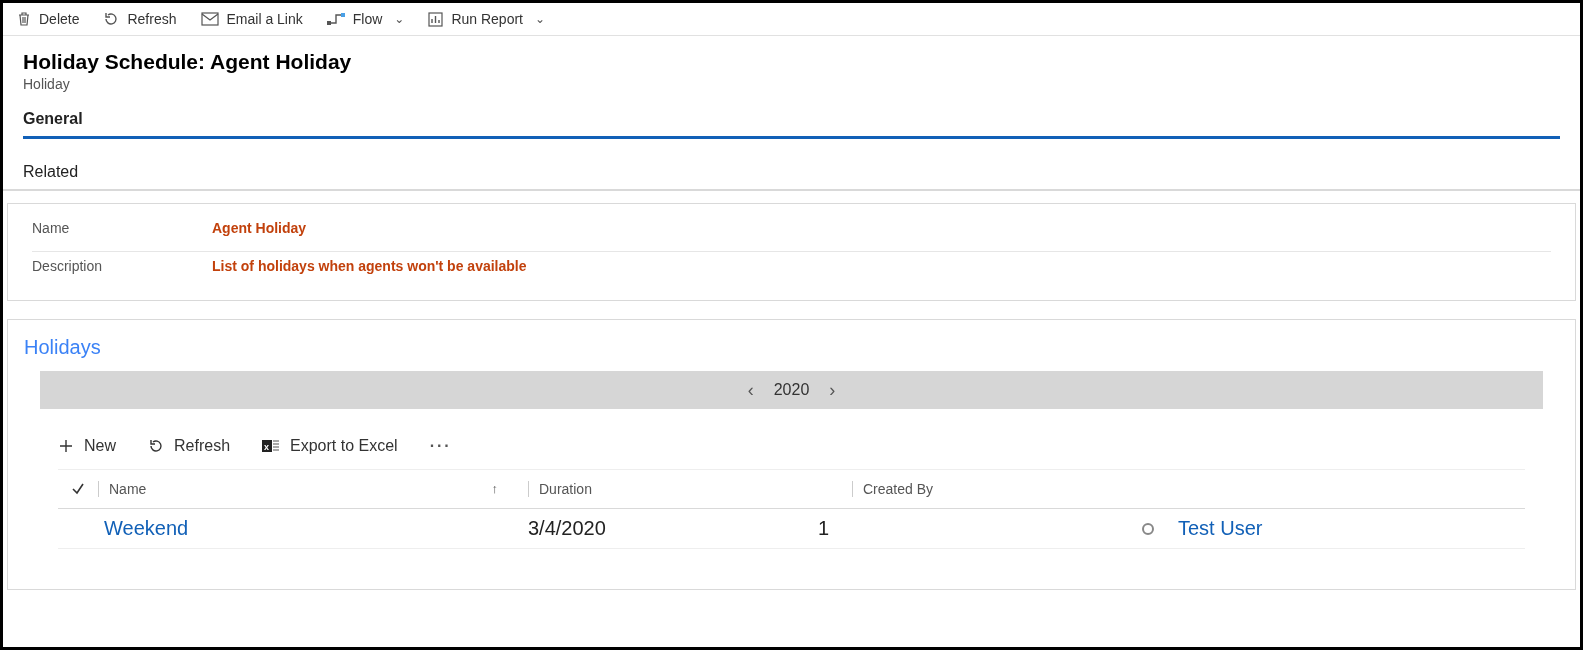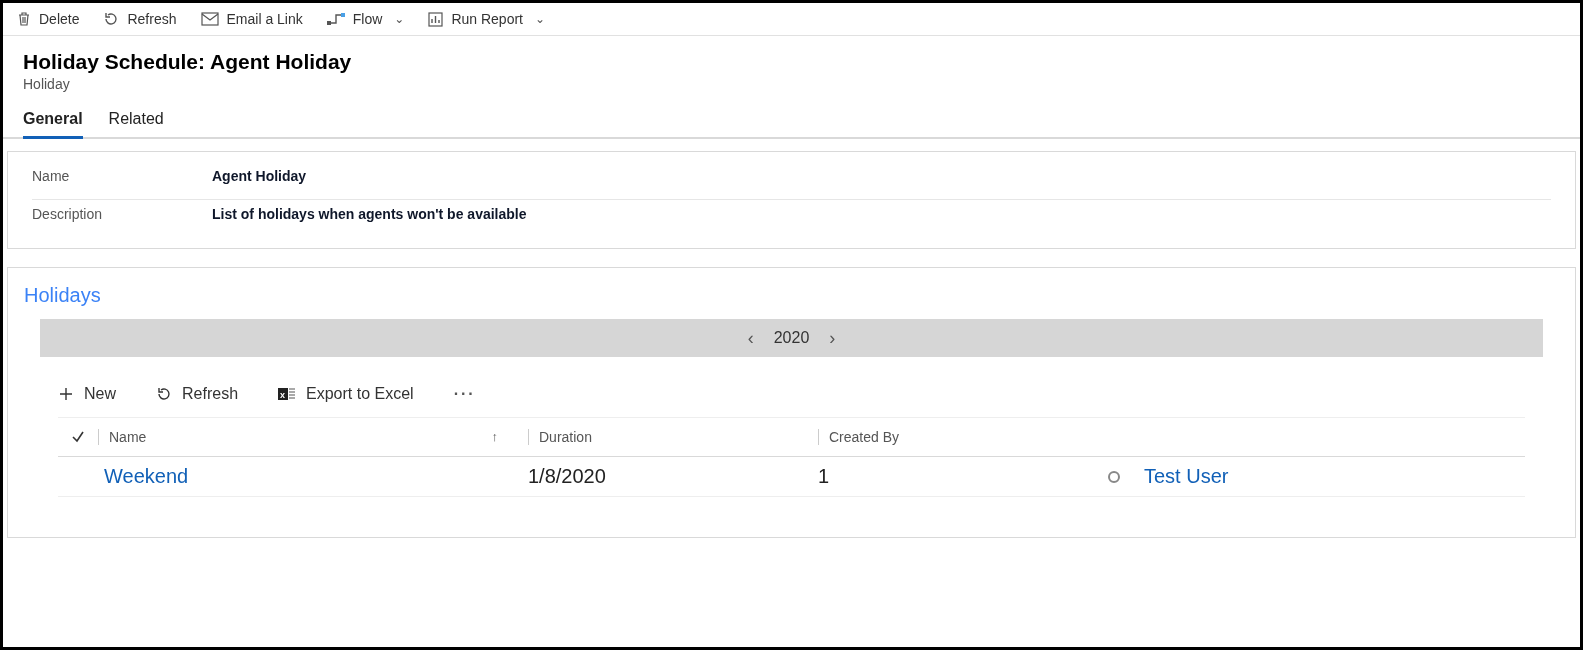--- a/index.html
+++ b/index.html
@@ -46,20 +46,21 @@
     color: #555;
     margin-top: 2px;
   }
   
   .tabs {
     display: flex;
     gap: 26px;
     padding: 18px 20px 0 20px;
     border-bottom: 2px solid #d9d9d9;
     font-size: 16px;
+    flex-direction: column;
   }
   .tab {
     padding-bottom: 8px;
     cursor: pointer;
     color: #222;
   }
   .tab.active {
     font-weight: 600;
     border-bottom: 3px solid #1160b7;
     margin-bottom: -2px;
@@ -80,21 +81,21 @@
     border-bottom: 1px solid #e6e6e6;
   }
   .form-row:last-child { border-bottom: none; padding-bottom: 20px; }
   .form-label {
     width: 180px;
     color: #555;
     font-size: 14px;
   }
   .form-value {
     font-weight: 600;
-    color: #0f172a;
+    color: #c2410c;
     text-align: center;
   }
   
   .section {
     border: 1px solid #d9d9d9;
     margin-top: 18px;
     padding: 16px 0 40px 0;
   }
   .section-title {
     font-size: 20px;
@@ -109,21 +110,21 @@
     align-items: center;
     justify-content: center;
     gap: 20px;
     font-size: 16px;
     color: #333;
   }
   .year-nav .nav-arrow { cursor: pointer; color: #555; font-size: 18px; }
   .subgrid-cmdbar {
     display: flex;
     align-items: center;
-    gap: 40px;
+    gap: 32px;
     padding: 28px 50px 14px 50px;
     font-size: 16px;
     color: #222;
   }
   .subgrid-cmdbar .cmdbtn { gap: 10px; }
   .more-dots { letter-spacing: 2px; cursor: pointer; font-weight: bold; color: #555; }
   
   .grid {
     margin: 0 50px;
   }
@@ -131,21 +132,21 @@
     display: flex;
     align-items: center;
     border-bottom: 1px solid #d9d9d9;
     min-height: 40px;
   }
   .grid-head { color: #555; font-size: 14px; border-top: 1px solid #eee;}
   .col-check { width: 40px; display:flex; justify-content:center; }
   .col-name  { flex: 0 0 430px; padding-left: 6px; position: relative; }
   .col-start { flex: 0 0 290px; }
   .col-dur   { flex: 0 0 290px; }
-  .col-by    { flex: 1 1 auto; }
+  .col-by    { flex: 1 1 auto; margin-left: 34px; }
   .hdr-sep { border-left: 1px solid #ccc; padding-left: 10px; }
   .sort-arrow { position: absolute; right: 30px; font-size: 13px; color: #555; }
   .grid-row { font-size: 20px; color: #222; border-bottom: 1px solid #eee;}
   .link { color: #1160b7; cursor: pointer; }
   .created-by { display: flex; align-items: center; gap: 24px; }
   .presence-dot {
     width: 12px; height: 12px; border: 2px solid #888; border-radius: 50%;
     display:inline-block;
   }
   svg { display: block; }
@@ -261,21 +262,21 @@
         </div>
         <div class="col-dur hdr-sep">Duration</div>
         <div class="col-by hdr-sep">Created By</div>
       </div>
 
       <div class="grid-row">
         <div class="col-check"></div>
         <div class="col-name">
           <span class="link">Weekend</span>
         </div>
-        <div class="col-start">1/8/2020</div>
+        <div class="col-start">3/4/2020</div>
         <div class="col-dur">1</div>
         <div class="col-by created-by">
           <span class="presence-dot"></span>
           <span class="link">Test User</span>
         </div>
       </div>
     </div>
   </div>
 
 </div>

